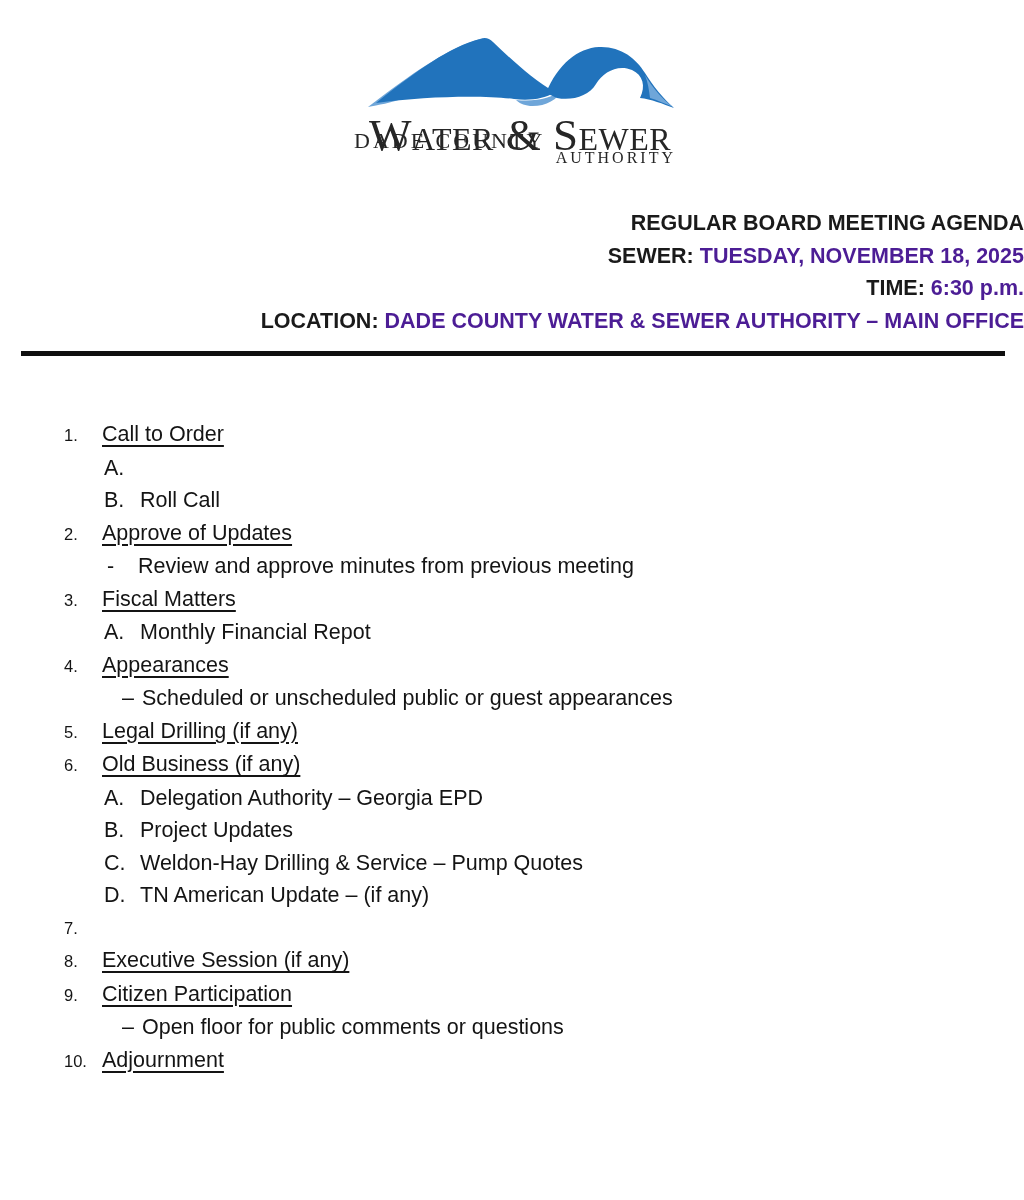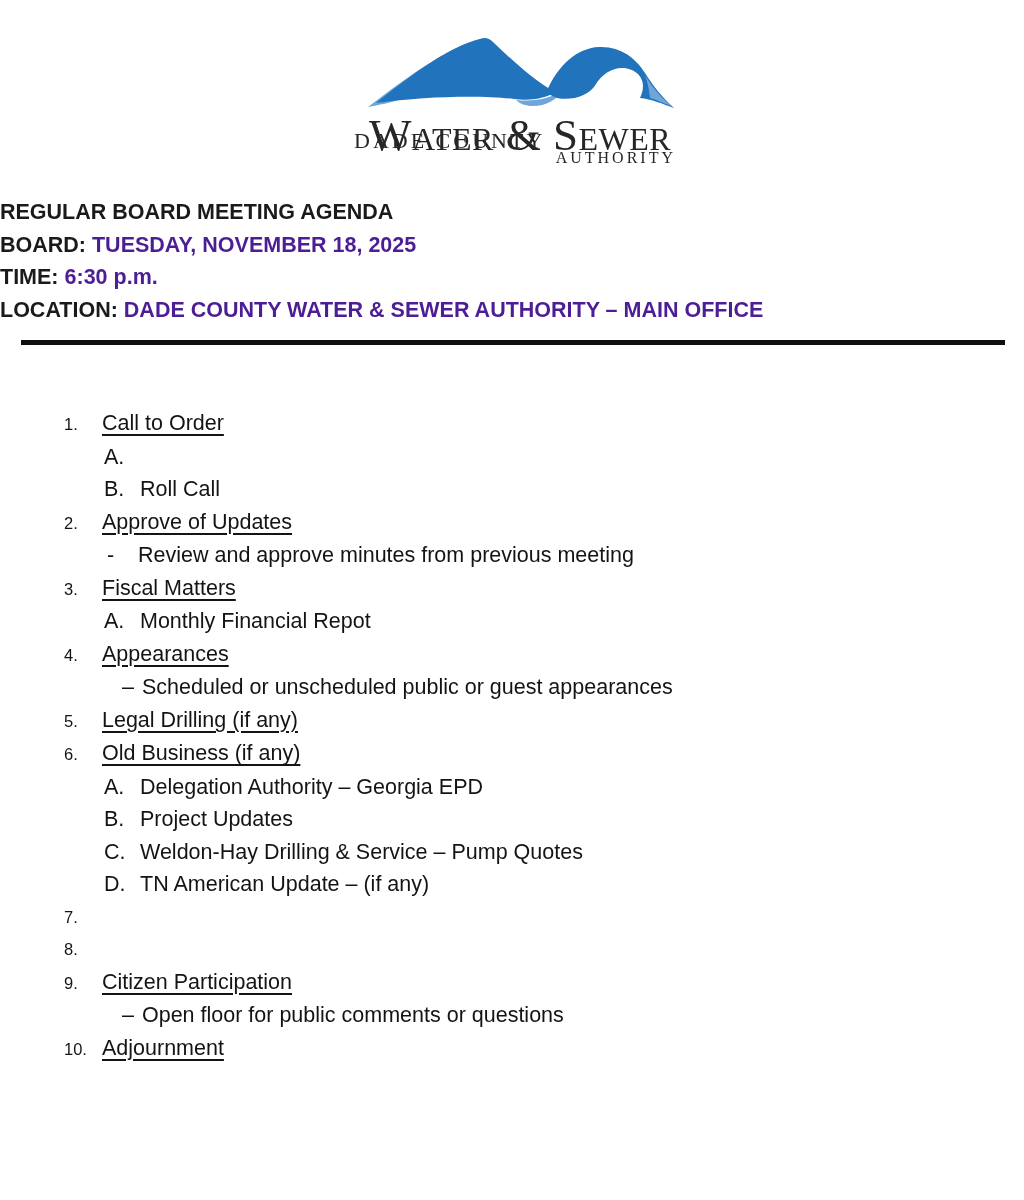--- a/index.html
+++ b/index.html
@@ -35,22 +35,22 @@
     text-align:center;font-size:45px;line-height:1.0;
     font-variant:small-caps;letter-spacing:0.5px;white-space:nowrap;
   }
   .logo-auth{
     position:absolute;top:113px;right:10px;
     font-size:16px;letter-spacing:3px;white-space:nowrap;
   }
 
   
   .header{
-    margin-top:27px;
-    text-align:left;
+    margin-top:38px;
+    text-align:right;
     font-weight:bold;
     font-size:21.5px;
     line-height:32.5px;
     color:#1a1a1a;
   }
   .header .red{color:#4c1d95;}
 
   
   .rule{
     height:5px;
@@ -88,21 +88,21 @@
       <path fill="#2173bc" d="M180,55 C192,26 212,10 233,9 C254,8 270,20 279,35 C287,48 297,60 308,70 C297,66 285,61 274,60 C280,48 277,37 266,32 C252,26 237,34 230,46 C223,58 206,63 191,60 Z"></path>
       <path fill="#6fa6d9" d="M279,37 C286,49 296,61 307,69 C300,66 291,62 284,60 C283,52 282,45 279,37 Z"></path>
     </svg>
     <div class="logo-dade">DADE COUNTY</div>
     <div class="logo-ws">Water &amp; Sewer</div>
     <div class="logo-auth">AUTHORITY</div>
   </div>
 
   <div class="header">
     <div>REGULAR BOARD MEETING AGENDA</div>
-    <div><span>BOARD:</span> <span class="red">TUESDAY, NOVEMBER 18, 2025</span></div>
+    <div><span>SEWER:</span> <span class="red">TUESDAY, NOVEMBER 18, 2025</span></div>
     <div><span>TIME:</span> <span class="red">6:30 p.m.</span></div>
     <div><span>LOCATION:</span> <span class="red">DADE COUNTY WATER &amp; SEWER AUTHORITY – MAIN OFFICE</span></div>
   </div>
 
   <div class="rule"></div>
 
   <div class="agenda">
 
     <div class="row item">
       <span class="num">1.</span>
@@ -168,20 +168,21 @@
       <span class="marker">D.</span>
       <span>TN American Update – (if any)</span>
     </div>
 
     <div class="row item">
       <span class="num">7.</span>
     </div>
 
     <div class="row item">
       <span class="num">8.</span>
+      <span class="title">Executive Session (if any)</span>
     </div>
 
     <div class="row item">
       <span class="num">9.</span>
       <span class="title">Citizen Participation</span>
     </div>
     <div class="row subend">
       <span class="marker">–</span>
       <span>Open floor for public comments or questions</span>
     </div>

